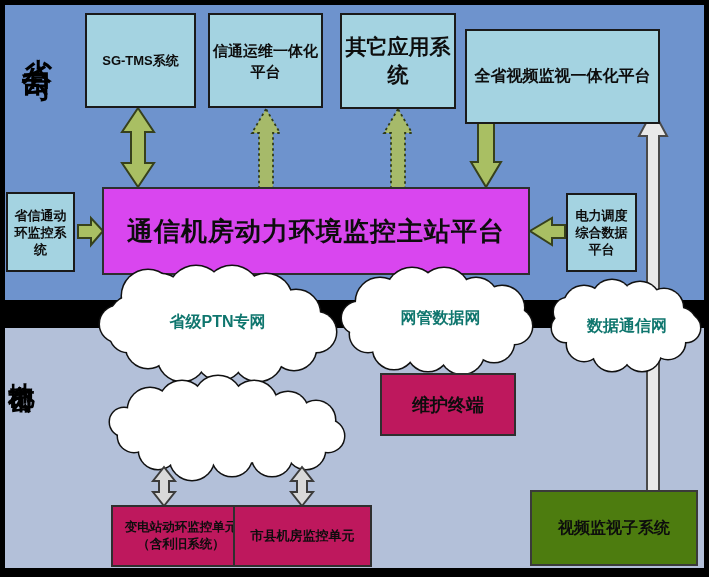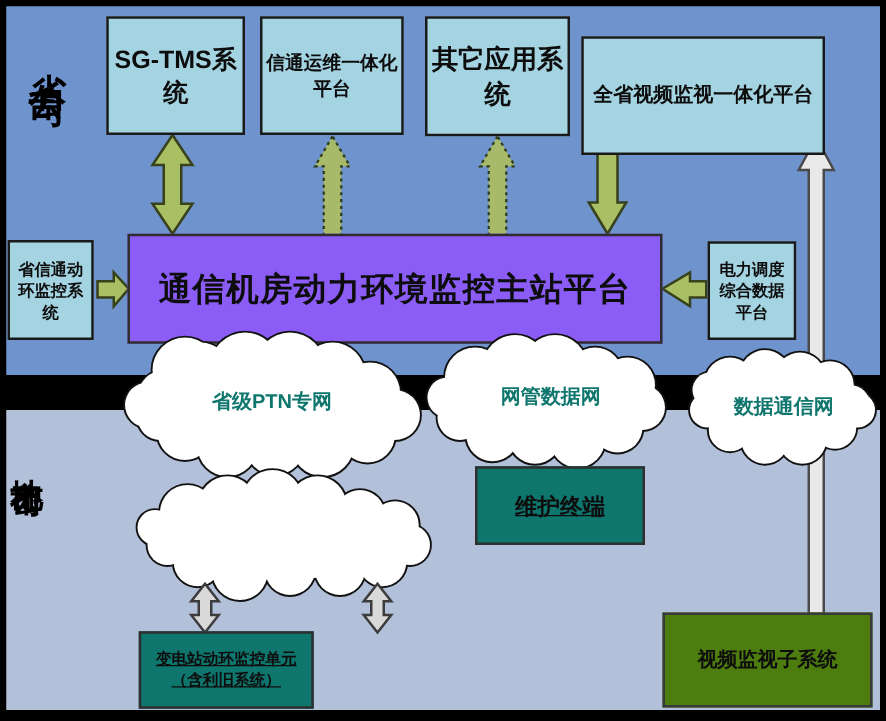--- a/index.html
+++ b/index.html
@@ -7,31 +7,31 @@
   #stage{position:relative;width:709px;height:577px;background:#000;overflow:hidden;}
   .bg{position:absolute;z-index:0;}
   #bg-top{left:5px;top:5px;width:699px;height:295px;background:#6e93cd;}
   #bg-bottom{left:5px;top:328px;width:699px;height:240px;background:#b3c0d9;}
   svg.layer{position:absolute;left:0;top:0;pointer-events:none;}
   #svg-low{z-index:1;}
   #svg-high{z-index:3;}
   .node{position:absolute;display:flex;align-items:center;justify-content:center;
         text-align:center;font-weight:bold;color:#0d0d0d;box-sizing:border-box;z-index:2;}
   .cyan{background:#a4d3e1;border:2px solid #1a1a1a;}
-  .olive{background:#8b5cf6;border:2px solid #2e2e2e;}
-  .bgreen{background:#0f766e;border:2px solid #2f2f2f;text-decoration:underline;}
+  .olive{background:#d946ef;border:2px solid #2e2e2e;}
+  .bgreen{background:#be185d;border:2px solid #2f2f2f;}
   .gray{background:#4d7c0f;border:2px solid #3a3a3a;}
   .toplayer{z-index:4;}
   .cloud-label{position:absolute;z-index:4;font-weight:bold;color:#0f766e;
                text-align:center;font-size:16px;line-height:20px;}
   .vlabel{position:absolute;z-index:2;writing-mode:vertical-rl;text-orientation:upright;
           font-weight:bold;color:#000;line-height:1;}
   #province-label{left:22px;top:34px;font-size:30px;letter-spacing:8px;}
   #city-label{left:9px;top:362px;font-size:26px;letter-spacing:2px;}
-  #box-sgtms{left:85px;top:13px;width:111px;height:95px;font-size:20px;}
+  #box-sgtms{left:85px;top:13px;width:111px;height:95px;font-size:13px;}
   #box-xintong{left:208px;top:13px;width:115px;height:95px;font-size:15px;line-height:21px;}
   #box-qita{left:340px;top:13px;width:116px;height:96px;font-size:21px;}
   #box-quansheng{left:465px;top:13px;width:195px;height:95px;font-size:16px;margin-top:16px;}
   #box-left{left:6px;top:192px;width:69px;height:80px;font-size:13px;line-height:17px;padding:16px 4px;}
   #box-right{left:566px;top:193px;width:71px;height:79px;font-size:13px;line-height:17px;padding:0 4px;}
   #box-main{left:102px;top:187px;width:428px;height:88px;font-size:26px;letter-spacing:1px;}
   #box-terminal{left:380px;top:373px;width:136px;height:63px;font-size:18px;}
   #box-unit1{left:87px;top:505px;width:140px;height:62px;font-size:12.5px;line-height:17px;white-space:pre-line;margin-left:24px;}
   #box-unit2{left:233px;top:505px;width:139px;height:62px;font-size:13px;}
   #box-video{left:530px;top:490px;width:168px;height:76px;font-size:16px;}
@@ -222,15 +222,16 @@
     <polygon points="302,467 291,481 297,481 297,492 291,492 302,506 313,492 307,492 307,481 313,481" fill="#d9d9d9" stroke="#3c3c3c" stroke-width="2"></polygon>
   </svg>
 
   <div id="cl-a" class="cloud-label">省级PTN专网</div>
   <div id="cl-b" class="cloud-label">网管数据网</div>
   <div id="cl-c" class="cloud-label">数据通信网</div>
 
   <div id="box-terminal" class="node bgreen toplayer">维护终端</div>
   <div id="box-unit1" class="node bgreen toplayer">变电站动环监控单元
 （含利旧系统）</div>
+  <div id="box-unit2" class="node bgreen toplayer">市县机房监控单元</div>
   <div id="box-video" class="node gray toplayer">视频监视子系统</div>
 
 </div>
 
 </body></html>

